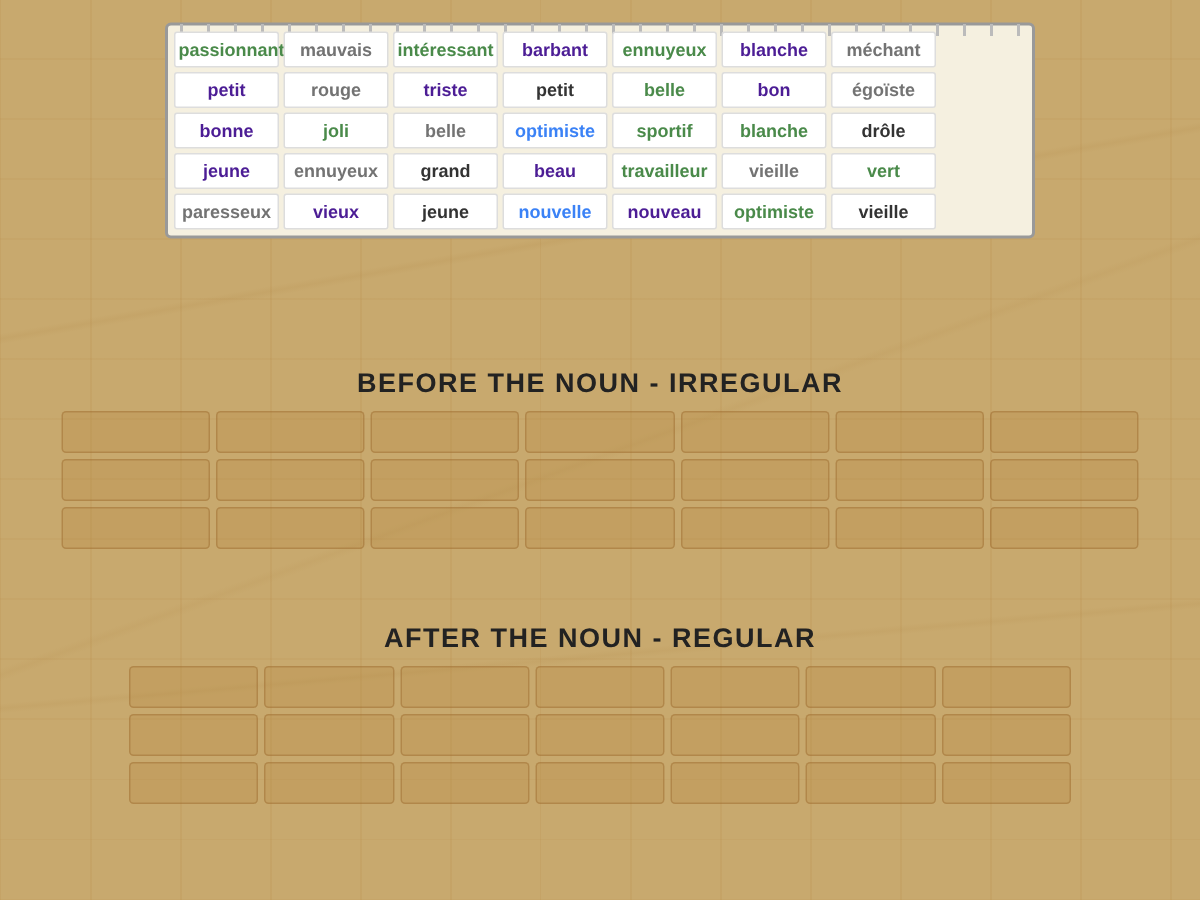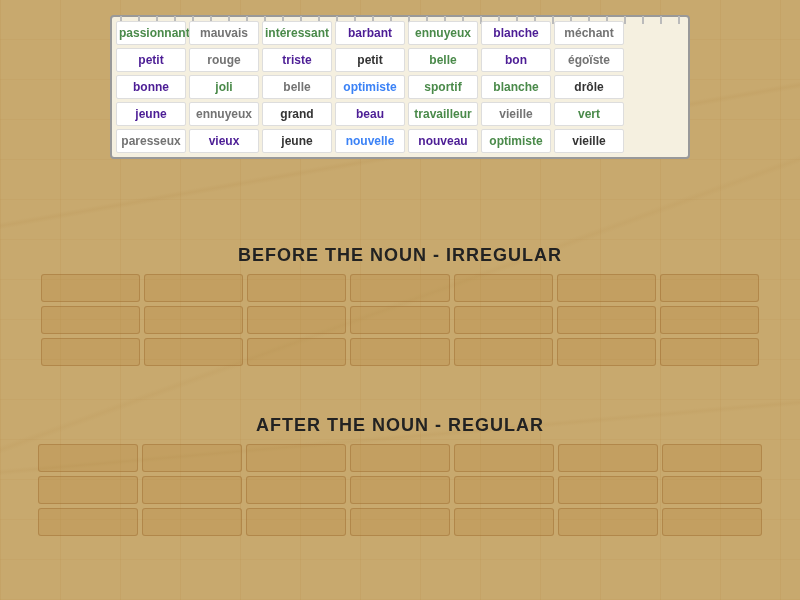--- a/index.html
+++ b/index.html
@@ -116,21 +116,21 @@
       transform: translateX(-50%);
       width: 718px;
       text-align: center;
     }
 
     .section-after {
       position: absolute;
       top: 415px;
       left: 50%;
       transform: translateX(-50%);
-      width: 724px;
+      width: 628px;
       text-align: center;
     }
 
     .drop-grid-before {
       margin-top: 8px;
       display: grid;
       grid-template-columns: repeat(7, 1fr);
       grid-template-rows: repeat(3, 28px);
       gap: 4px;
     }

